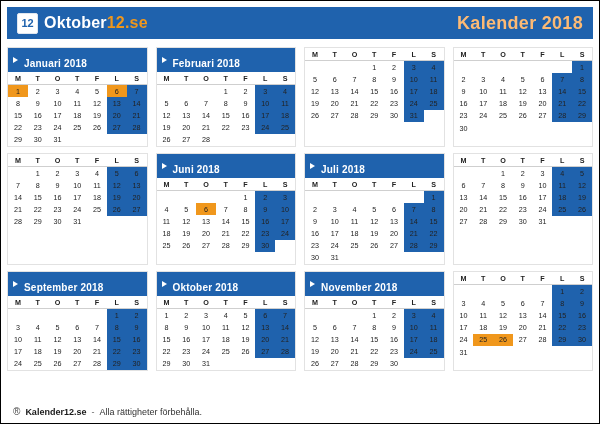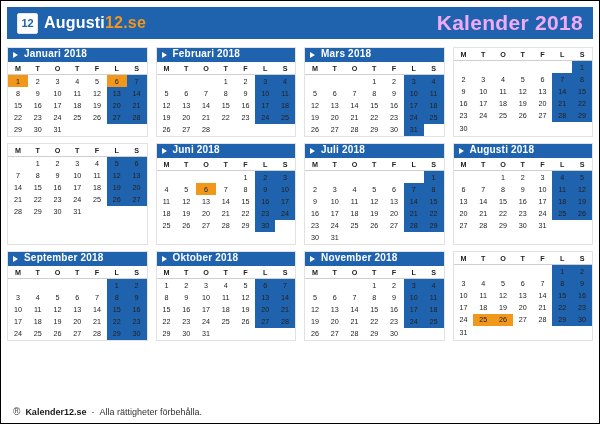--- a/index.html
+++ b/index.html
@@ -34,40 +34,40 @@
     font-size:11px;font-weight:bold;
     display:flex;align-items:center;justify-content:center;
     border:1px solid #dfe6ef;
   }
   .brand-text{
     color:#ffffff;font-size:16px;font-weight:bold;letter-spacing:.2px;
   }
   .brand-text .accent{color:#f0971c;}
   .header-title{
     margin-left:auto;
-    color:#f0abfc;font-size:21px;font-weight:bold;letter-spacing:.3px;
+    color:#fdba74;font-size:18px;font-weight:bold;letter-spacing:.3px;
   }
   
   .months{
     margin:8px 6px 0 6px;
     display:grid;
     grid-template-columns:repeat(4,1fr);
     gap:6px 8px;
   }
   .month{
     background:#ffffff;
     border:1px solid #e2e2e2;
     box-sizing:border-box;
   }
   .month-title{
     background:#1f62ad;
     color:#ffffff;
     font-size:10px;
     font-weight:bold;
-    padding:0 4px 3px 16px;
+    padding:10px 4px 3px 16px;
     position:relative;
     letter-spacing:.2px;
   }
   .month-title .tri{
     position:absolute;left:5px;top:50%;
     transform:translateY(-50%);
     width:0;height:0;
     border-left:5px solid #ffffff;
     border-top:3.5px solid transparent;
     border-bottom:3.5px solid transparent;
@@ -107,21 +107,21 @@
   .footer .sep{color:#666;}
 </style>
 </head>
 <body>
 
 <div class="page">
 
   <div class="header">
     <div class="brand">
       <div class="logo">12</div>
-      <div class="brand-text"><span>Augusti</span><span class="accent">12</span><span class="accent">.se</span></div>
+      <div class="brand-text"><span>Oktober</span><span class="accent">12</span><span class="accent">.se</span></div>
     </div>
     <div class="header-title">Kalender 2018</div>
   </div>
 
   <div class="months">
       <div class="month">
         <div class="month-title"><span class="tri"></span>Januari 2018</div>
         <table class="cal">
           <thead>
             <tr>
@@ -240,21 +240,20 @@
               <td>28</td>
               <td class="empty"></td>
               <td class="empty"></td>
               <td class="empty"></td>
               <td class="empty"></td>
             </tr>
           </tbody>
         </table>
       </div>
       <div class="month">
-        <div class="month-title"><span class="tri"></span>Mars 2018</div>
         <table class="cal">
           <thead>
             <tr>
               <th>M</th>
               <th>T</th>
               <th>O</th>
               <th>T</th>
               <th>F</th>
               <th>L</th>
               <th>S</th>
@@ -571,21 +570,20 @@
               <td class="empty"></td>
               <td class="empty"></td>
               <td class="empty"></td>
               <td class="empty"></td>
               <td class="empty"></td>
             </tr>
           </tbody>
         </table>
       </div>
       <div class="month">
-        <div class="month-title"><span class="tri"></span>Augusti 2018</div>
         <table class="cal">
           <thead>
             <tr>
               <th>M</th>
               <th>T</th>
               <th>O</th>
               <th>T</th>
               <th>F</th>
               <th>L</th>
               <th>S</th>

